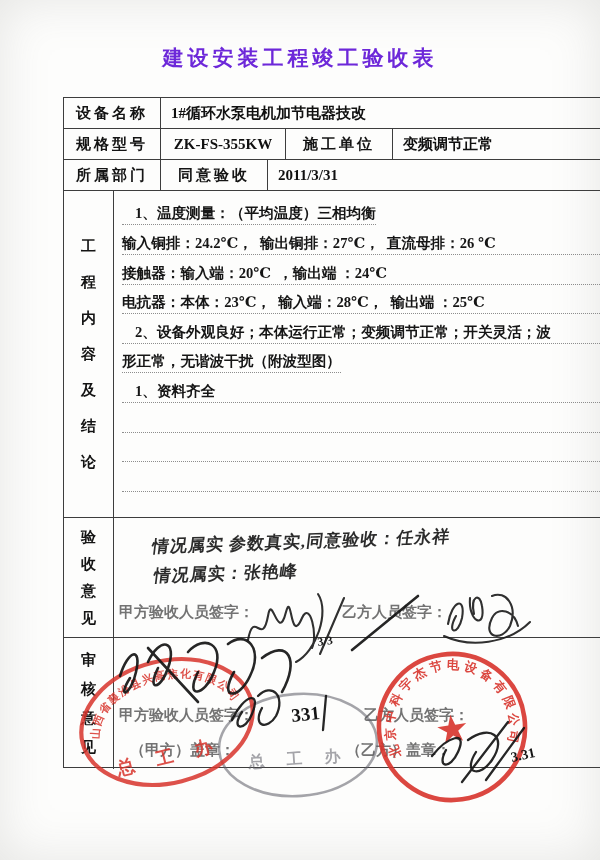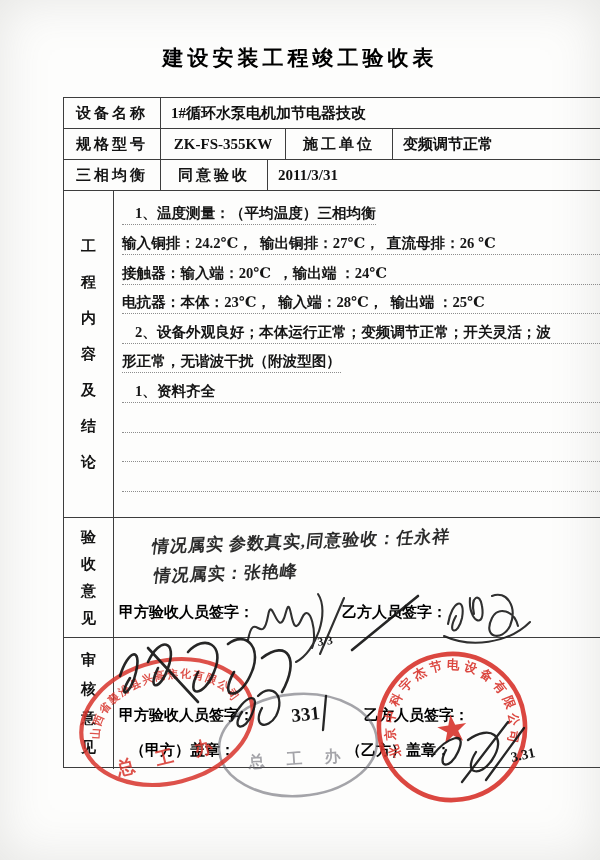--- a/index.html
+++ b/index.html
@@ -9,21 +9,21 @@
     background:#e7e6e3;
   }
   .page {
     position:relative; width:600px; height:860px; margin:0 auto;
     background:#fdfdfc; overflow:hidden;
     box-shadow: inset 0 0 50px rgba(120,120,115,.18);
   }
   .title {
     position:absolute; top:44px; left:0; width:100%;
     text-align:center; font-size:21px; font-weight:bold;
-    letter-spacing:4px; color:#000000;
+    letter-spacing:4px; color:#6d28d9;
   }
   .tbl {
     position:absolute; left:63px; top:97px; width:552px; height:671px;
     border:1.6px solid #3d3d3d;
   }
   .row { position:absolute; left:0; width:100%; border-bottom:1.5px solid #3d3d3d; display:flex; }
   .row.last { border-bottom:none; }
   .cell { border-right:1.5px solid #3d3d3d; position:relative; }
   .cell.lastc { border-right:none; }
   .lab {
@@ -46,21 +46,21 @@
     font-weight:bold; font-size:14.6px; color:#151515; white-space:pre;
     border-bottom:1.4px dotted #8d8d8d;
   }
   .cline.short { border-bottom:none; }
   .cline.short span { border-bottom:1.4px dotted #8d8d8d; padding-bottom:1px; }
   .cline.indent { text-indent:13px; }
   .hand {
     position:absolute; font-weight:bold; color:#1c1c1c;
     transform:rotate(-2deg) skewX(-9deg); letter-spacing:1px; opacity:.93;
   }
-  .signlabel { position:absolute; font-weight:bold; font-size:15px; color:#000000; white-space:nowrap; }
+  .signlabel { position:absolute; font-weight:bold; font-size:15px; color:#737373; white-space:nowrap; }
   .overlay { position:absolute; left:0; top:0; width:600px; height:860px; pointer-events:none; z-index:5; }
 </style>
 </head>
 <body>
 
 <div class="page">
 
   <div class="title">建设安装工程竣工验收表</div>
 
   <div class="tbl">
@@ -71,21 +71,21 @@
     </div>
 
     <div class="row" style="top:31px; height:31px;">
       <div class="cell lab" style="width:97px;">规格型号</div>
       <div class="cell val center" style="width:125px;">ZK-FS-355KW</div>
       <div class="cell lab" style="width:107px;">施工单位</div>
       <div class="cell lastc val" style="flex:1;">变频调节正常</div>
     </div>
 
     <div class="row" style="top:62px; height:31px;">
-      <div class="cell lab" style="width:97px;">三相均衡</div>
+      <div class="cell lab" style="width:97px;">所属部门</div>
       <div class="cell lab" style="width:107px;">同意验收</div>
       <div class="cell lastc val" style="flex:1;">2011/3/31</div>
     </div>
 
     <div class="row" style="top:93px; height:327px;">
       <div class="cell vcell gap17" style="width:50px;">
           <span>工</span>
           <span>程</span>
           <span>内</span>
           <span>容</span>

